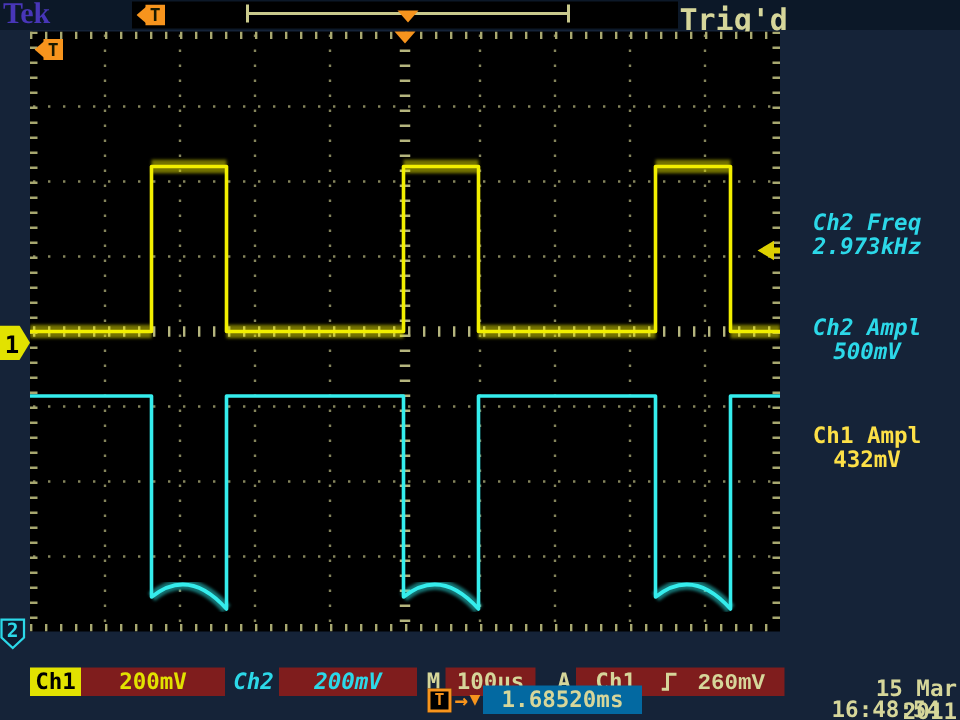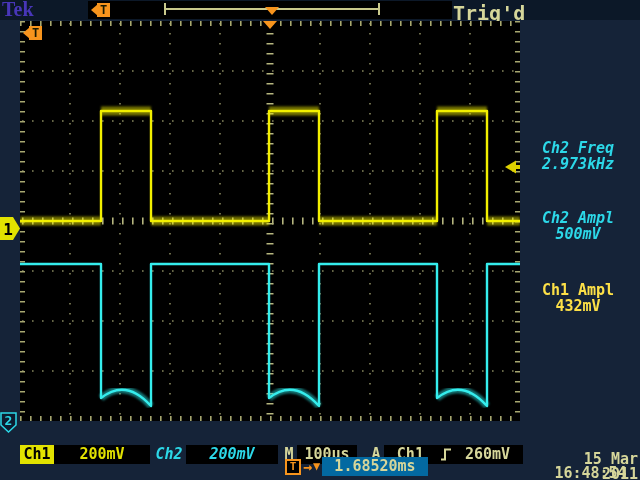--- a/index.html
+++ b/index.html
@@ -28,21 +28,21 @@
   .grat{position:absolute;left:20px;top:21px;width:500px;height:400px;background:#000;}
 
   
   .tflag{width:20px;height:14px;}
 
   
   .meas{width:120px;left:518px;text-align:center;font-size:15px;line-height:16px;}
 
   
   .sb{top:445px;height:19px;font-size:15px;line-height:19px;text-align:center;}
-  .sb-box{background:#000000;}
+  .sb-box{background:#7f1d1d;}
   .ch1badge{background:#e2e200;color:#000;}
 
   
   .f-txt{font-size:15px;line-height:15px;}
   .tsq{left:285px;top:459px;width:12px;height:12px;border:2px solid #f7941d;background:#000;
        color:#f7941d;font-size:11px;line-height:12px;text-align:center;}
   .delaybox{left:322px;top:457px;width:106px;height:19px;background:#0369a1;
             font-size:15px;line-height:19px;text-align:center;}
 </style>
 </head>
@@ -157,21 +157,21 @@
   <div class="abs sb cyan" style="left:152px;width:34px;">Ch2</div>
   <div class="abs sb sb-box cyan" style="left:186px;width:92px;">200mV</div>
   <div class="abs sb khaki" style="left:281px;width:16px;">M</div>
   <div class="abs sb sb-box khaki" style="left:297px;width:60px;">100µs</div>
   <div class="abs sb khaki" style="left:368px;width:16px;">A</div>
   <div class="abs sb sb-box" style="left:384px;width:139px;">
     <span class="khaki" style="margin-right:8px;">Ch1</span>
     <svg width="11" height="13" viewBox="0 0 11 13" style="vertical-align:-2px;">
       <polyline points="0,11.5 4,11.5 4,1.5 10,1.5" stroke="#d6d69a" stroke-width="2" fill="none"></polyline>
     </svg>
-    <span class="khaki" style="margin-left:4px;">260mV</span>
+    <span class="khaki" style="margin-left:4px;font-family:Liberation Mono, monospace;">260mV</span>
   </div>
 
   <div class="abs tsq">T</div>
   <span class="abs orange f-txt" style="left:303px;top:460px;">→</span>
   <span class="abs orange" style="left:313px;top:459px;font-size:12px;">▼</span>
   <div class="abs delaybox khaki">1.68520ms</div>
   <div class="abs f-txt khaki" style="left:543px;top:452px;width:95px;text-align:right;">15 Mar 2011</div>
   <div class="abs f-txt khaki" style="left:543px;top:466px;width:95px;text-align:center;">16:48:54</div>
 
 </div>

